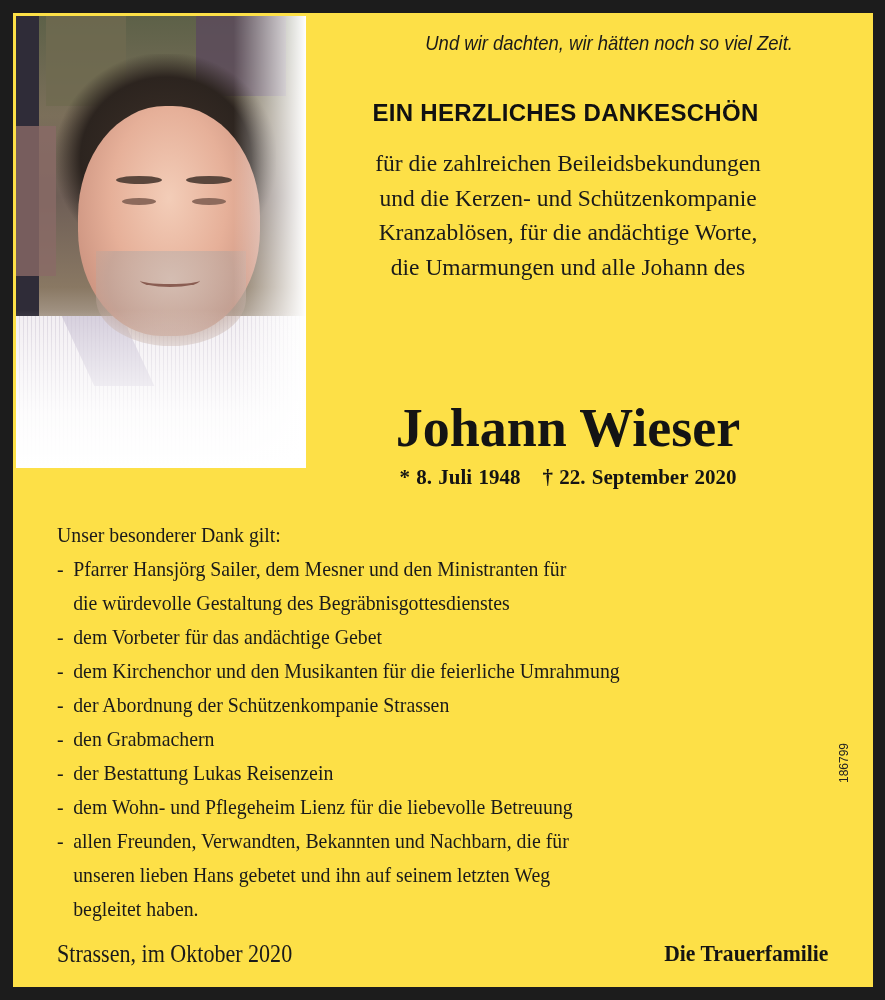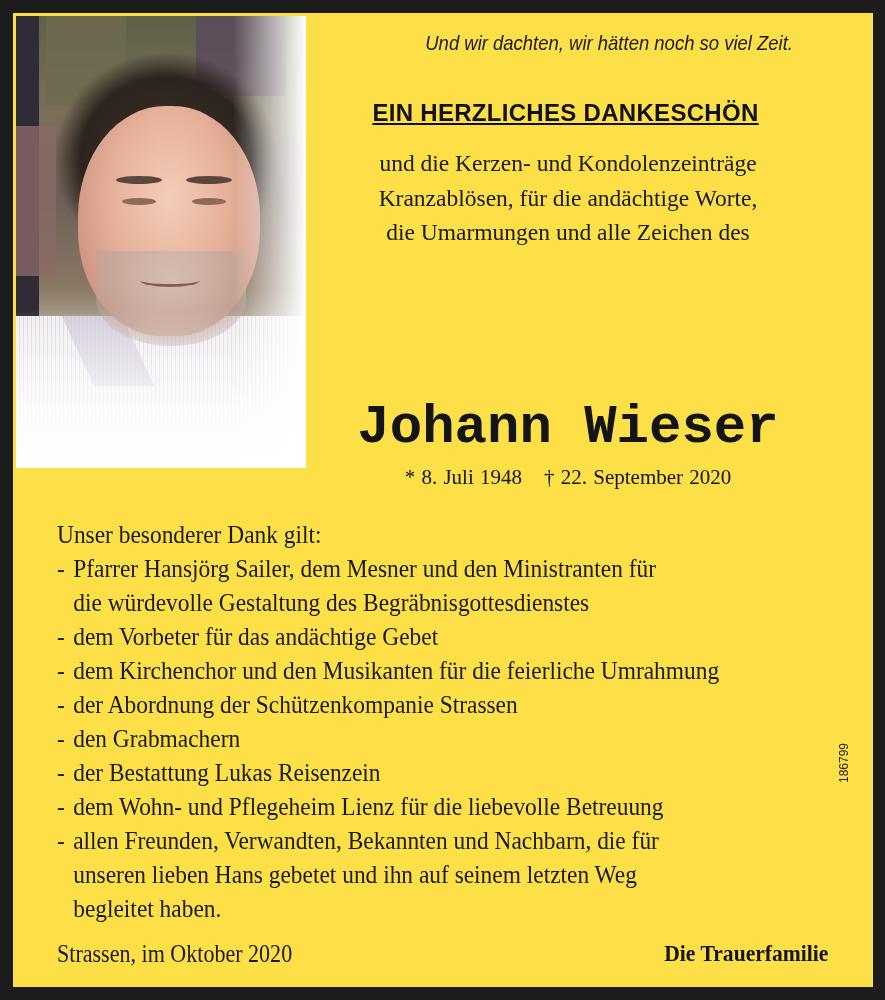--- a/index.html
+++ b/index.html
@@ -53,43 +53,43 @@
 
   
   .motto {
     position: absolute; left: 300px; top: 18px; width: 480px; text-align: right;
     font-family: "Liberation Sans", sans-serif; font-style: italic; font-size: 21px;
     color: #1a1a1a; transform: scaleX(.88); transform-origin: right center;
   }
   .headline {
     position: absolute; left: 270px; top: 86px; width: 565px; text-align: center;
     font-family: "Liberation Sans", sans-serif; font-weight: 900; font-size: 24px;
-    color: #111; letter-spacing: .3px; text-decoration: underline;
+    color: #111; letter-spacing: .3px;
   }
   .intro {
     position: absolute; left: 280px; top: 133px; width: 550px; text-align: center;
     font-family: "Liberation Serif", serif; font-size: 23.5px; line-height: 34.5px;
     color: #1a1a1a;
   }
   .intro div { white-space: nowrap; }
   .name {
     position: absolute; left: 280px; top: 385px; width: 550px; text-align: center;
-    font-family: Liberation Mono, monospace; font-weight: bold; font-size: 54px;
+    font-family: Liberation Serif, serif; font-weight: bold; font-size: 54px;
     color: #141414; line-height: 60px;
   }
   .dates {
     position: absolute; left: 280px; top: 452px; width: 550px; text-align: center;
-    font-family: "Liberation Serif", serif; font-weight: normal; font-size: 21px; color: #141414;
+    font-family: "Liberation Serif", serif; font-weight: bold; font-size: 21px; color: #141414;
     word-spacing: 1px;
   }
   .dates span.gap { display: inline-block; width: 22px; }
 
   .thanks {
     position: absolute; left: 44px; top: 505px; width: 820px;
-    font-family: "Liberation Serif", serif; font-size: 26px; line-height: 34px;
+    font-family: "Liberation Serif", serif; font-size: 22px; line-height: 34px;
     color: #1a1a1a;
   }
   .thanks .lines { transform: scaleX(.9); transform-origin: left top; width: 900px; }
   .thanks .row { white-space: nowrap; display: flex; }
   .thanks .dash { width: 18px; flex: 0 0 18px; }
   .footer-left {
     position: absolute; left: 44px; top: 927px;
     font-family: "Liberation Serif", serif; font-size: 24.5px; color: #1a1a1a;
     transform: scaleX(.9); transform-origin: left center; white-space: nowrap;
   }
@@ -125,23 +125,24 @@
     <div class="photo-beard"></div>
     <div class="photo-mouth"></div>
     <div class="photo-fade-r"></div>
     <div class="photo-fade-b"></div>
   </div>
 
   <div class="motto">Und wir dachten, wir hätten noch so viel Zeit.</div>
   <div class="headline">EIN HERZLICHES DANKESCHÖN</div>
 
   <div class="intro">
-    <div>und die Kerzen- und Kondolenzeinträge</div>
+    <div>für die zahlreichen Beileidsbekundungen</div>
+    <div>und die Kerzen- und Schützenkompanie</div>
     <div>Kranzablösen, für die andächtige Worte,</div>
-    <div>die Umarmungen und alle Zeichen des</div>
+    <div>die Umarmungen und alle Johann des</div>
   </div>
 
   <div class="name">Johann Wieser</div>
   <div class="dates">
     <span>* 8. Juli 1948</span><span class="gap"></span><span>† 22. September 2020</span>
   </div>
 
   <div class="thanks">
     <div class="lines">
       <div class="row">

